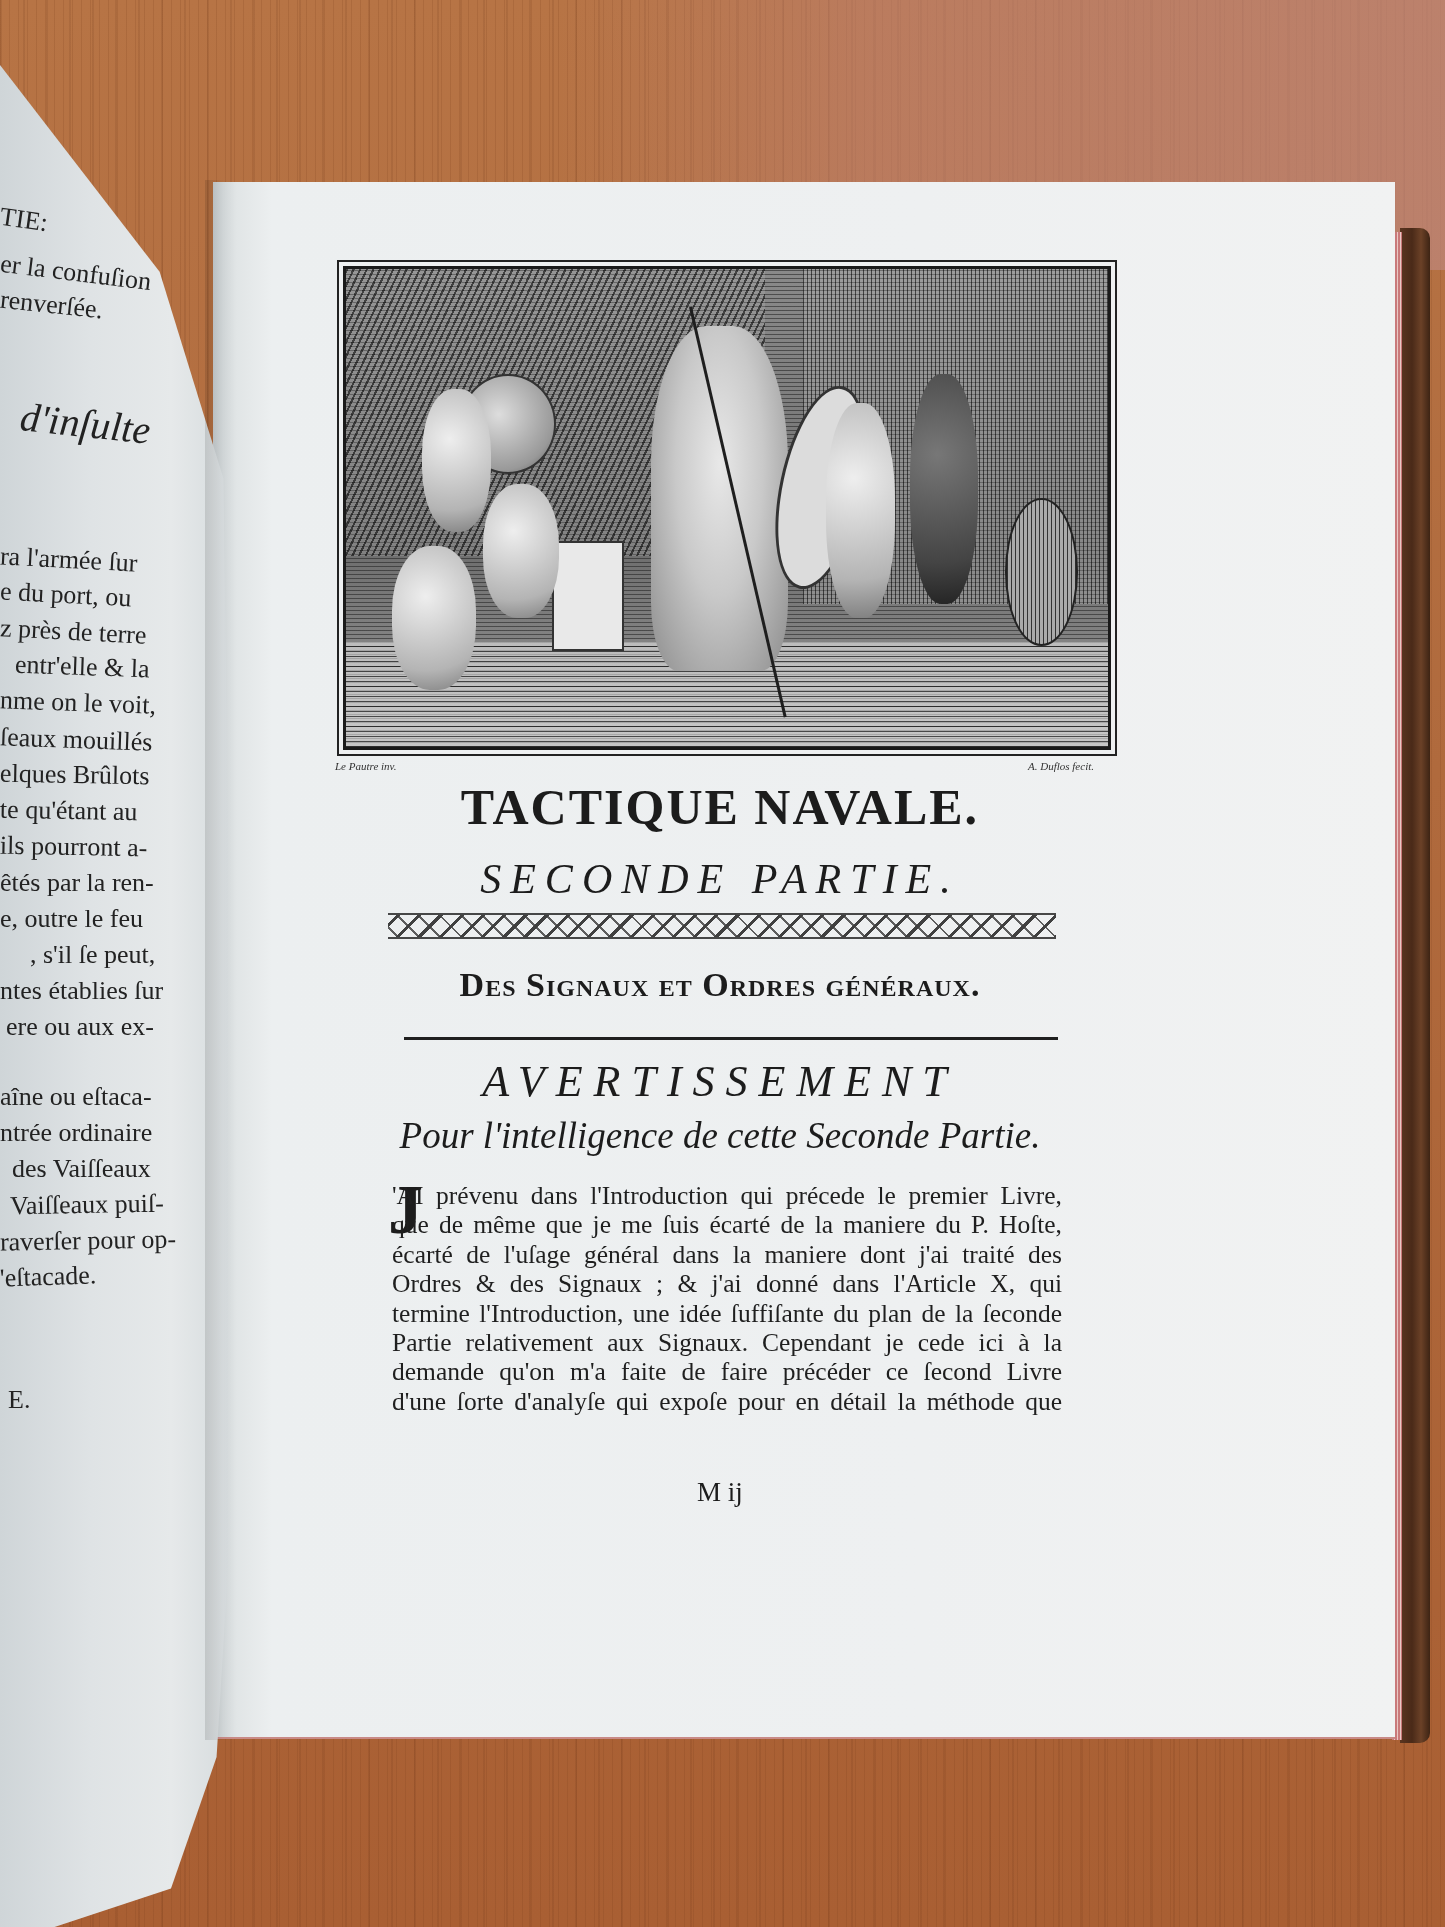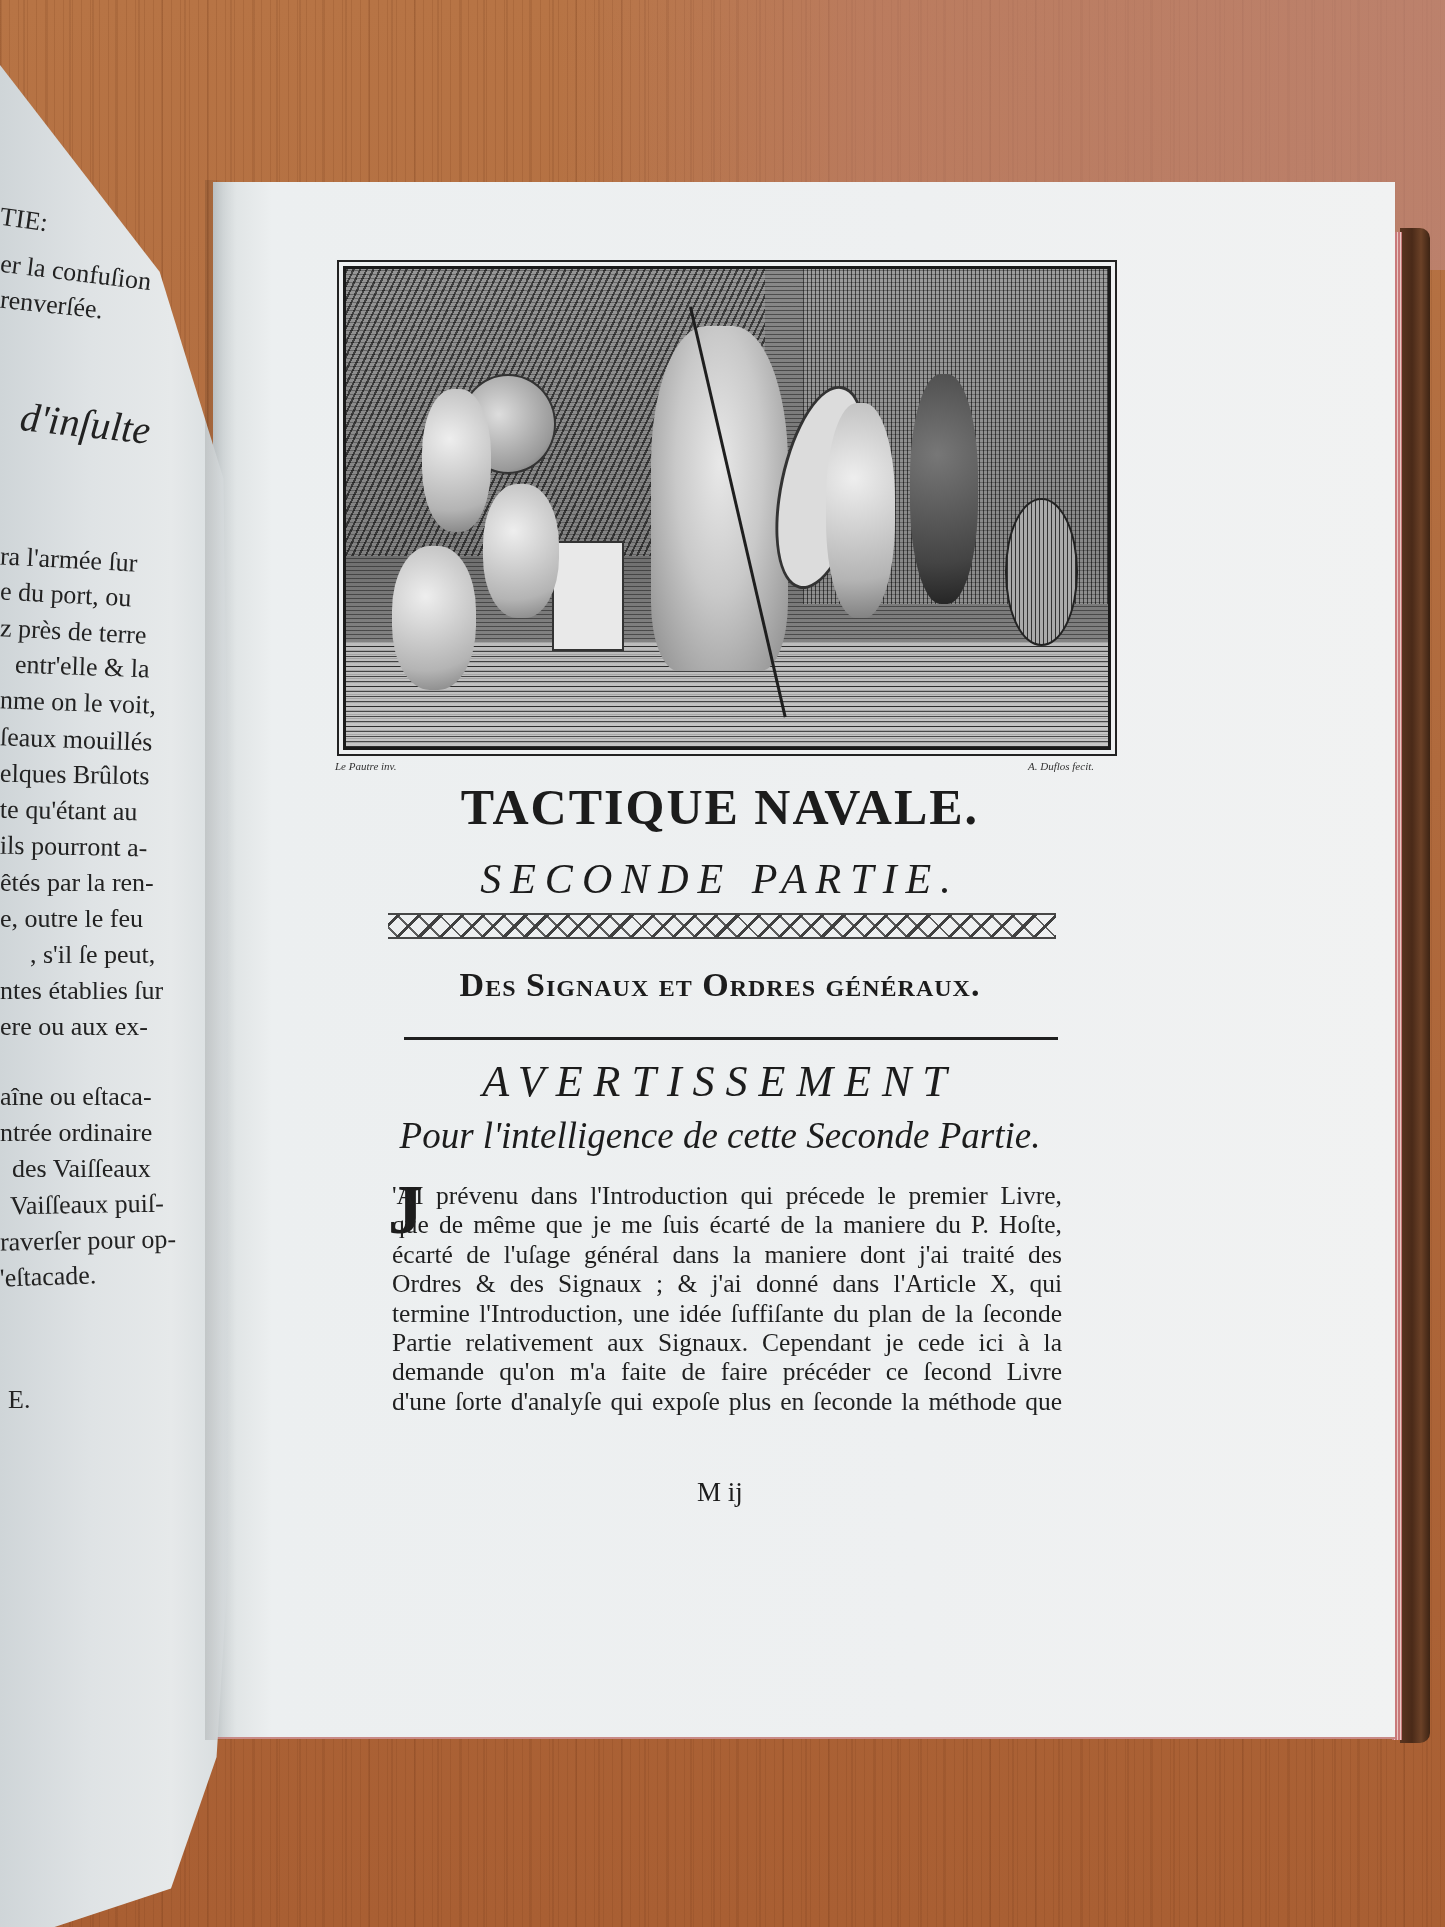--- a/index.html
+++ b/index.html
@@ -111,21 +111,21 @@
     <div class="lt" style="left: 15px; top: 652px; transform: rotate(2deg);">entr'elle &amp; la</div>
     <div class="lt" style="left: 0px; top: 688px; transform: rotate(2deg);">nme on le voit,</div>
     <div class="lt" style="left: 0px; top: 725px; transform: rotate(2deg);">ſeaux mouillés</div>
     <div class="lt" style="left: 0px; top: 760px; transform: rotate(1deg);">elques Brûlots</div>
     <div class="lt" style="left: 0px; top: 796px; transform: rotate(1deg);">te qu'étant au</div>
     <div class="lt" style="left: 0px; top: 832px; transform: rotate(1deg);">ils pourront a-</div>
     <div class="lt" style="left: 0px; top: 868px; transform: rotate(0deg);">êtés par la ren-</div>
     <div class="lt" style="left: 0px; top: 904px; transform: rotate(0deg);">e, outre le feu</div>
     <div class="lt" style="left: 0px; top: 940px; transform: rotate(0deg); margin-left: 30px;">, s'il ſe peut,</div>
     <div class="lt" style="left: 0px; top: 976px; transform: rotate(0deg); text-align: right;">ntes établies ſur</div>
-    <div class="lt" style="left: 0px; top: 1012px; transform: rotate(0deg);">ere ou aux ex-</div>
+    <div class="lt" style="left: 0px; top: 1012px; transform: rotate(0deg); padding-left: 6px;">ere ou aux ex-</div>
     <div class="lt" style="left: 0px; top: 1082px; transform: rotate(0deg);">aîne ou eſtaca-</div>
     <div class="lt" style="left: 0px; top: 1118px; transform: rotate(0deg);">ntrée ordinaire</div>
     <div class="lt" style="left: 12px; top: 1154px; transform: rotate(0deg);">des Vaiſſeaux</div>
     <div class="lt" style="left: 10px; top: 1190px; transform: rotate(-1deg);">Vaiſſeaux puiſ-</div>
     <div class="lt" style="left: 0px; top: 1226px; transform: rotate(-1deg);">raverſer pour op-</div>
     <div class="lt" style="left: 0px; top: 1262px; transform: rotate(-2deg);">'eſtacade.</div>
     <div class="lt" style="left: 8px; top: 1385px; transform: rotate(0deg);">E.</div>
   </div>
 
 <div class="engraving-outer">
@@ -160,16 +160,16 @@
 
 <div class="dropcap">J</div>
 <div class="body" id="body-text">
     <span class="ln">     'AI prévenu dans l'Introduction qui précede le premier Livre,</span>
     <span class="ln">que de même que je me ſuis écarté de la maniere du P. Hoſte,</span>
     <span class="ln">écarté de l'uſage général dans la maniere dont j'ai traité des</span>
     <span class="ln">Ordres &amp; des Signaux ; &amp; j'ai donné dans l'Article X, qui</span>
     <span class="ln">termine l'Introduction, une idée ſuffiſante du plan de la ſeconde</span>
     <span class="ln">Partie relativement aux Signaux. Cependant je cede ici à la</span>
     <span class="ln">demande qu'on m'a faite de faire précéder ce ſecond Livre</span>
-    <span class="ln">d'une ſorte d'analyſe qui expoſe plus en ſeconde la méthode que</span>
+    <span class="ln">d'une ſorte d'analyſe qui expoſe pour en détail la méthode que</span>
   </div>
 
 <div class="signature">M ij</div>
 
 </body></html>

